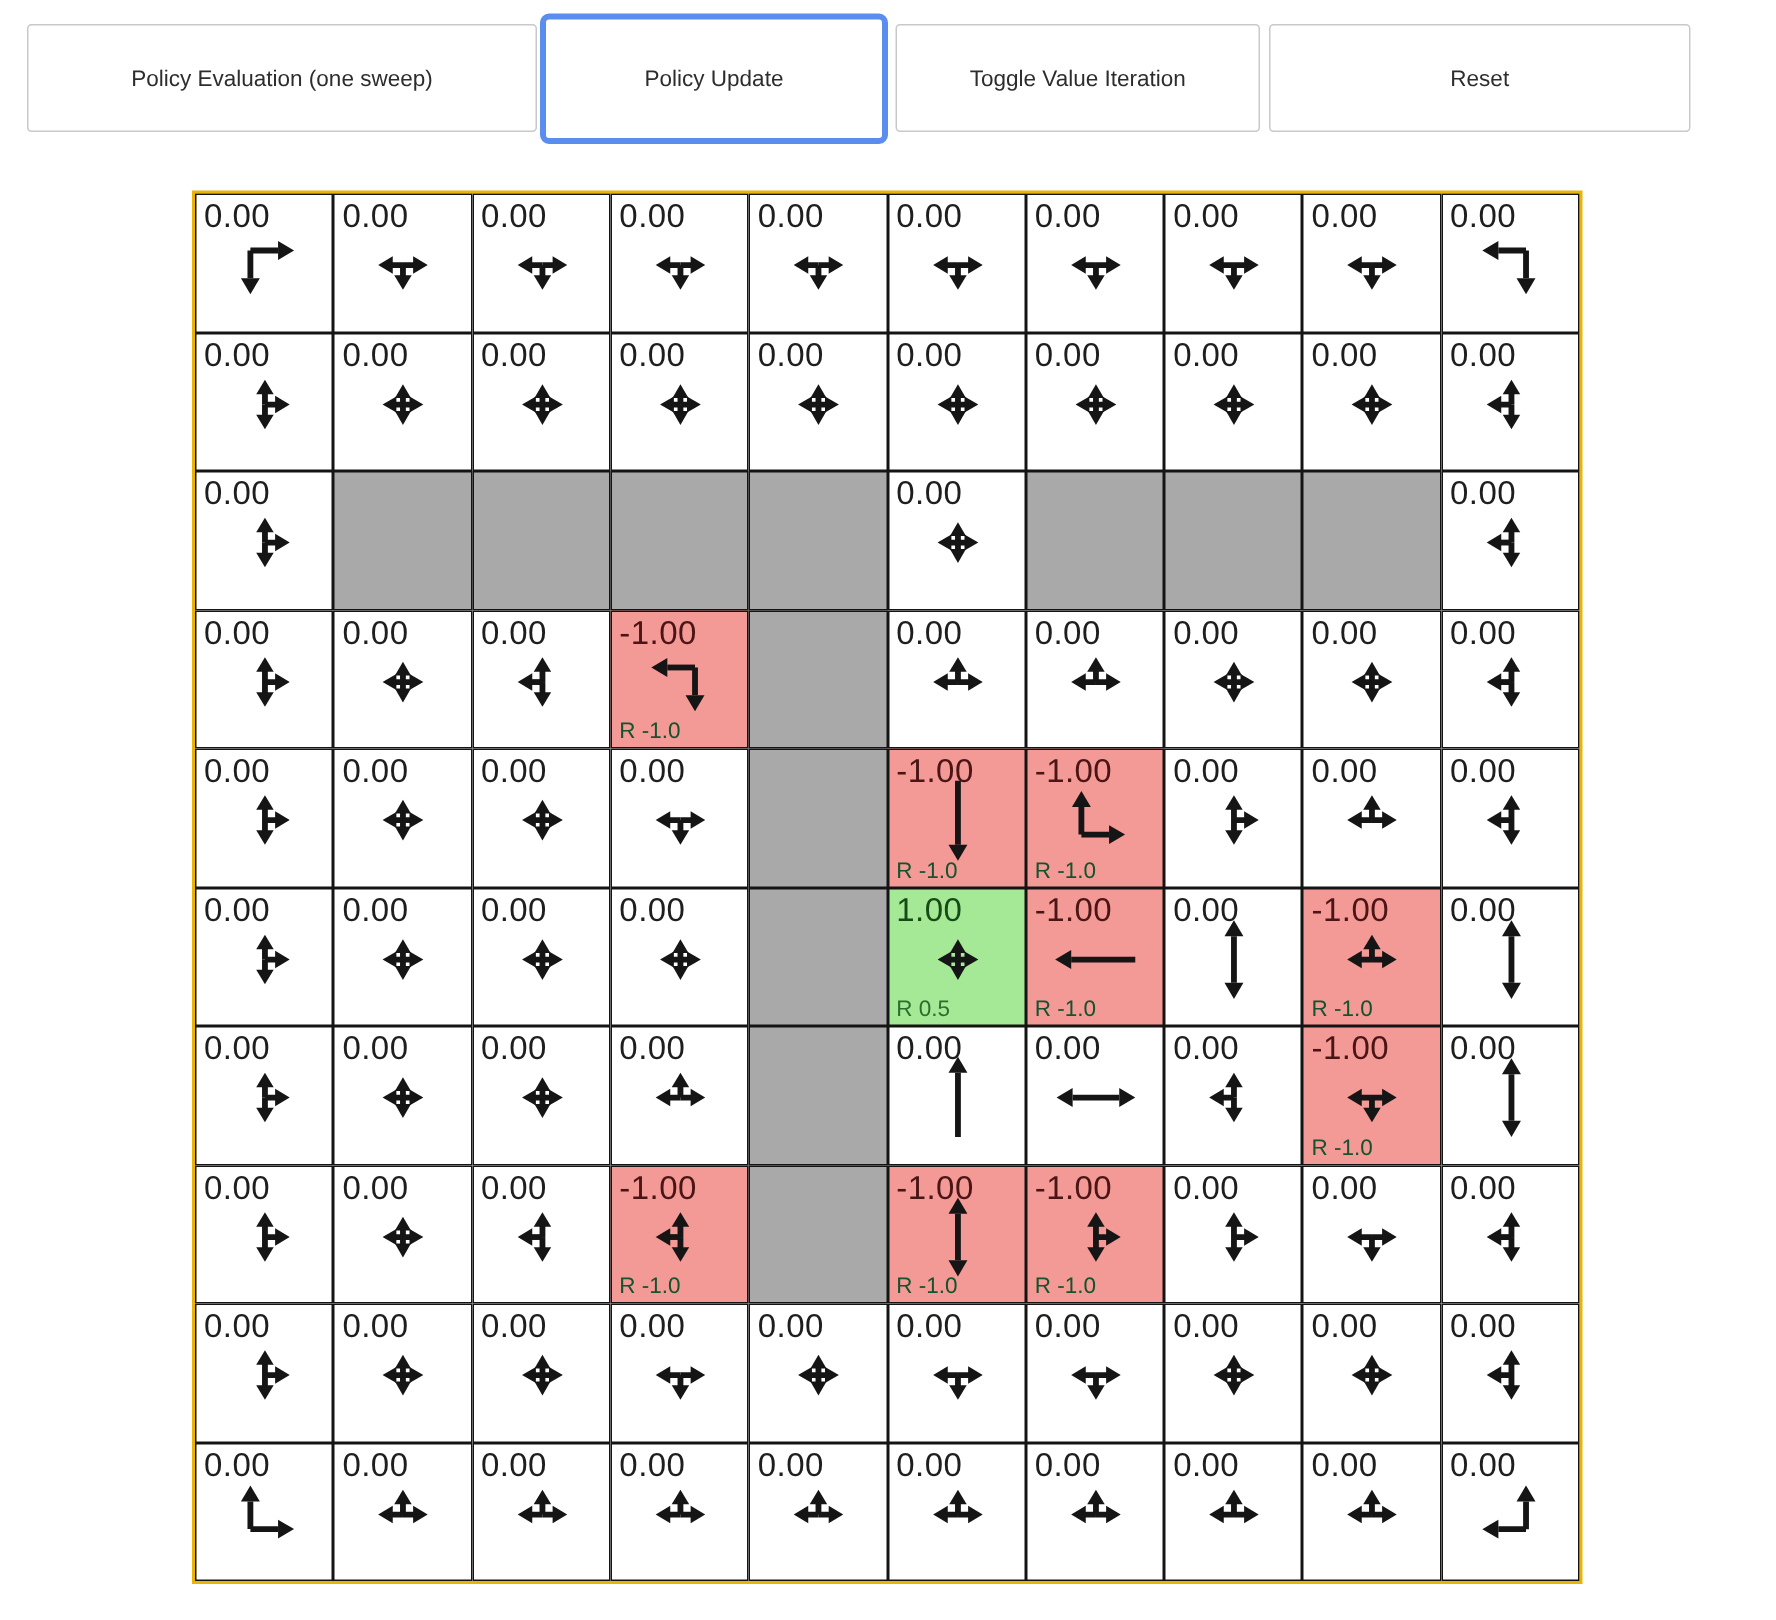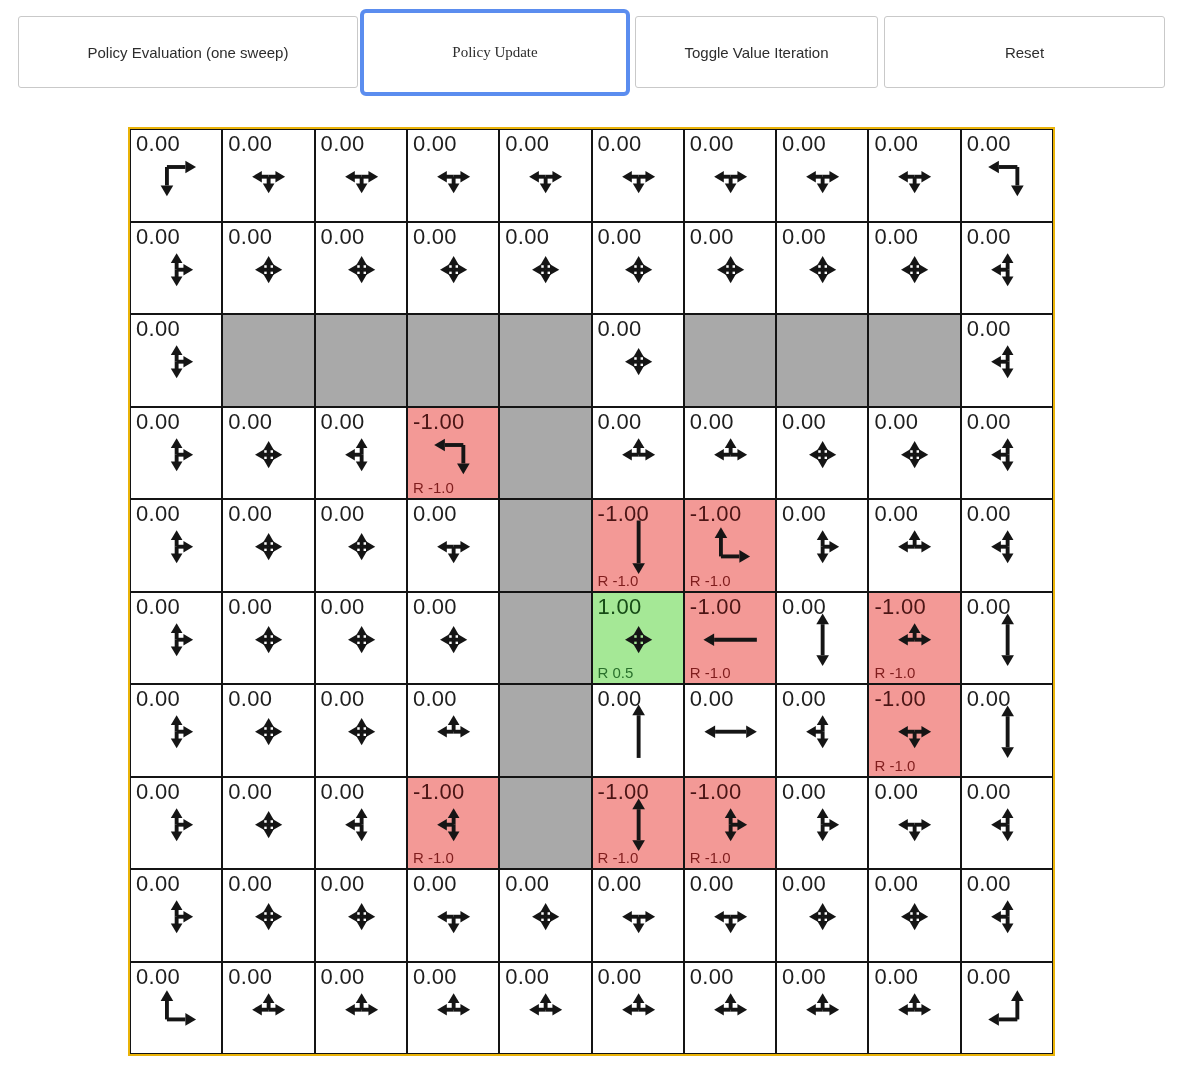--- a/index.html
+++ b/index.html
@@ -7,40 +7,40 @@
     width:1184px;height:1080px;background:#ffffff;position:relative;overflow:hidden;
     font-family:"Liberation Sans", sans-serif;
   }
   .toolbar{position:absolute;left:18px;top:8px;width:1148px;height:88px;display:flex;align-items:center;}
   .btn{
     background:#ffffff;border:1px solid #c9c9c9;border-radius:3px;height:72px;
     font-size:15px;color:#2d2d2d;font-family:inherit;display:flex;align-items:center;justify-content:center;
     box-sizing:border-box;cursor:pointer;padding:0;
   }
   .btn.b1{width:340px;margin-right:2px;}
-  .btn.b2{width:270px;margin-right:5px;font-family:Liberation Serif, serif;}
+  .btn.b2{width:232px;margin-right:5px;}
   .btn.b3{width:243px;margin-right:6px;}
   .btn.b4{width:281px;}
   .btn.active{border:4px solid var(--accent,#5b8def);border-radius:6px;height:87px;}
   .grid{
     position:absolute;left:128px;top:127px;width:927px;height:929px;
     display:grid;grid-template-columns:repeat(10,1fr);grid-template-rows:repeat(10,1fr);
     border:2px solid #eab308;box-sizing:border-box;background:#fff;
   }
   .cell{position:relative;border:1px solid #141414;box-sizing:border-box;background:#ffffff;}
   .cell.wall{background:var(--wall,#a9a9a9);}
   .cell.negative{background:var(--negative,#f39996);text-decoration:underline;}
   .cell.positive{background:var(--positive,#a5e896);padding-left:48px;}
   .val{
     position:absolute;top:1px;left:5px;font-size:22px;color:#1e1e1e;line-height:1.15;
     letter-spacing:0.3px;white-space:nowrap;
   }
   .negative .val{color:#4b1515;}
   .positive .val{color:#164b16;}
-  .rew{position:absolute;bottom:2px;left:5px;font-size:15px;color:#7f1d1d;white-space:nowrap;}
+  .rew{position:absolute;bottom:2px;left:5px;font-size:15px;color:#14532d;white-space:nowrap;}
   .positive .rew{color:#2a702c;}
   svg.arr{position:absolute;left:0;top:0;width:100%;height:100%;display:block;}
 </style>
 </head>
 <body>
 
 <div class="toolbar">
   <button class="btn b1">Policy Evaluation (one sweep)</button>
   <button class="btn b2 active">Policy Update</button>
   <button class="btn b3">Toggle Value Iteration</button>

